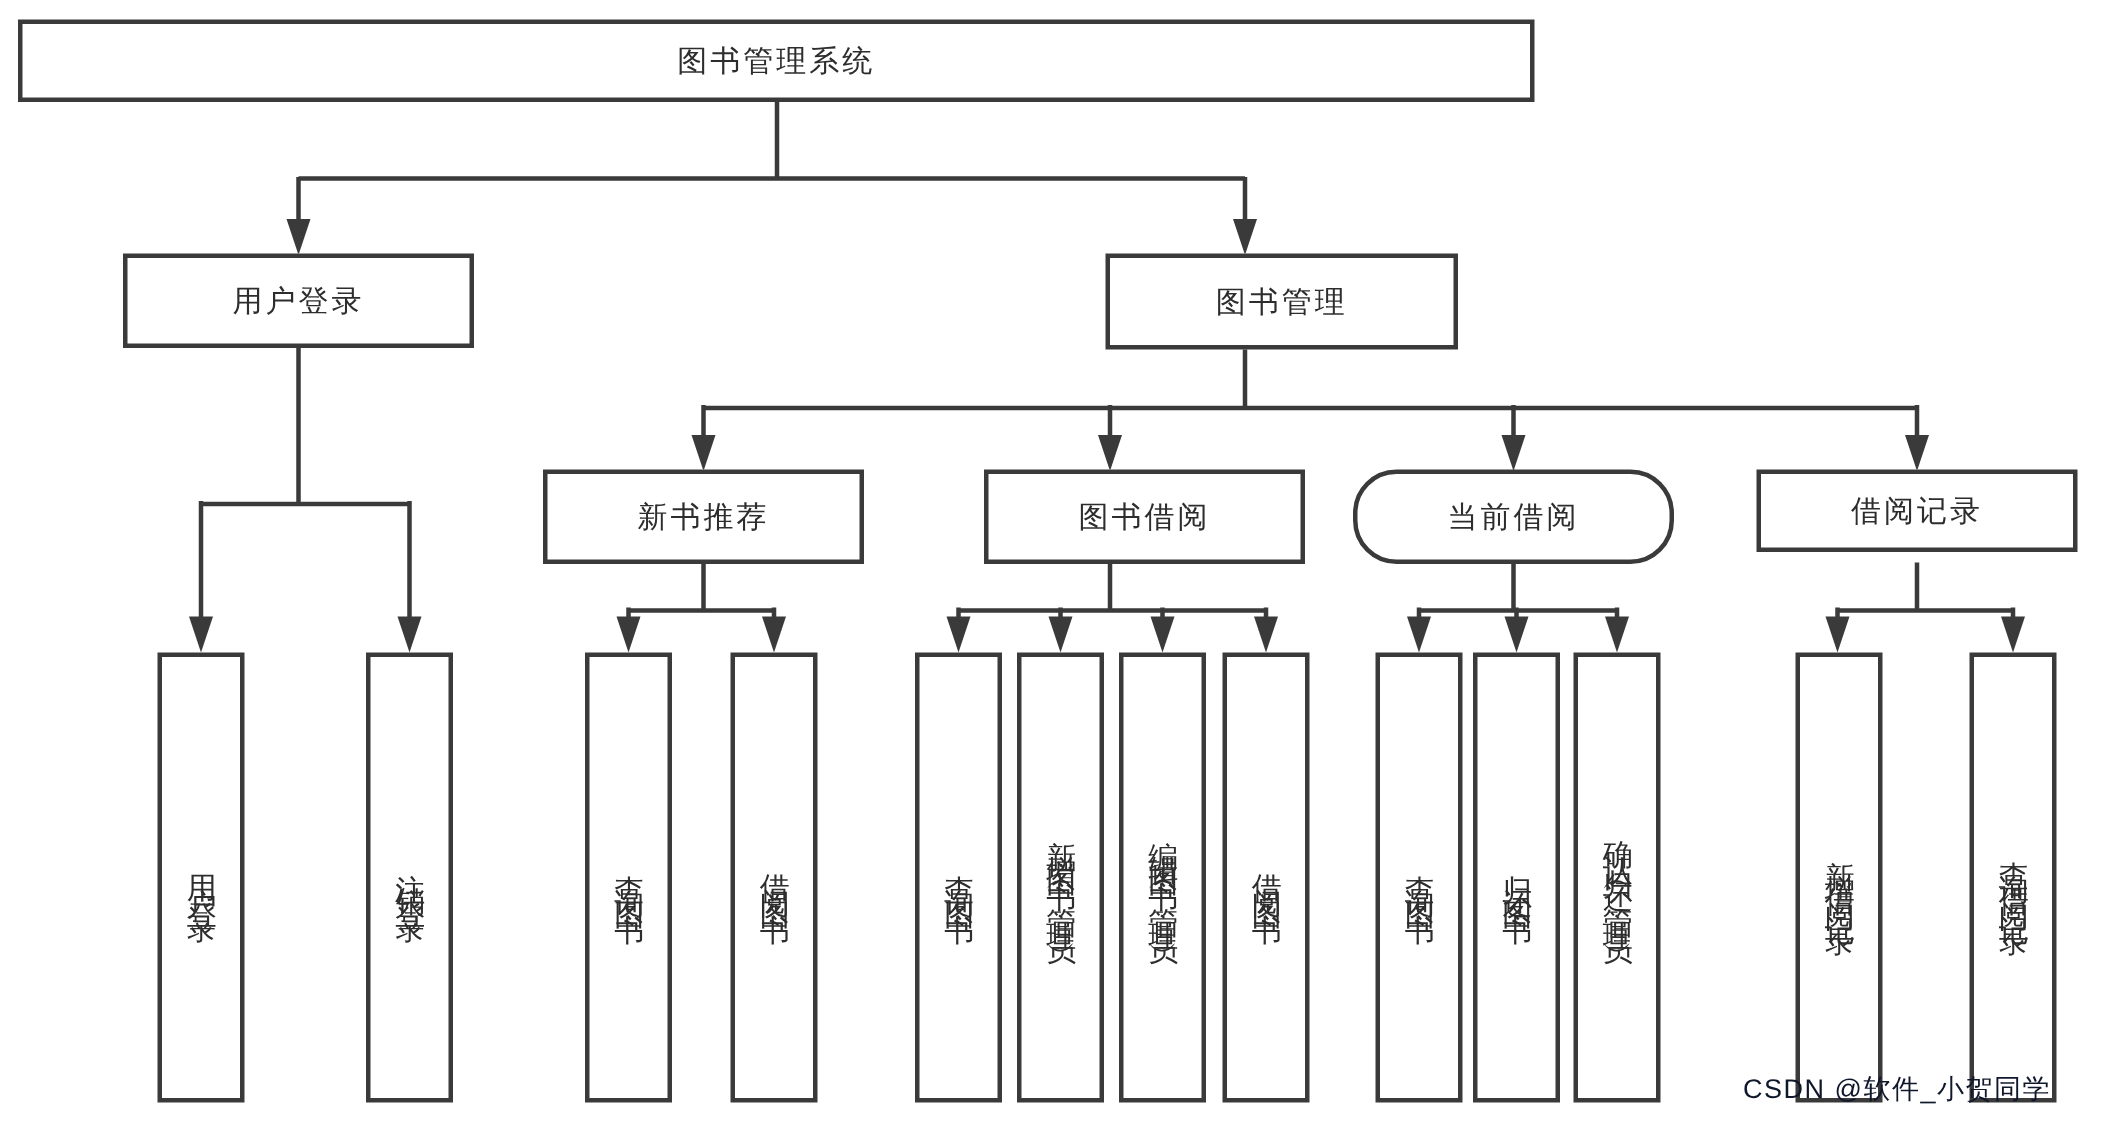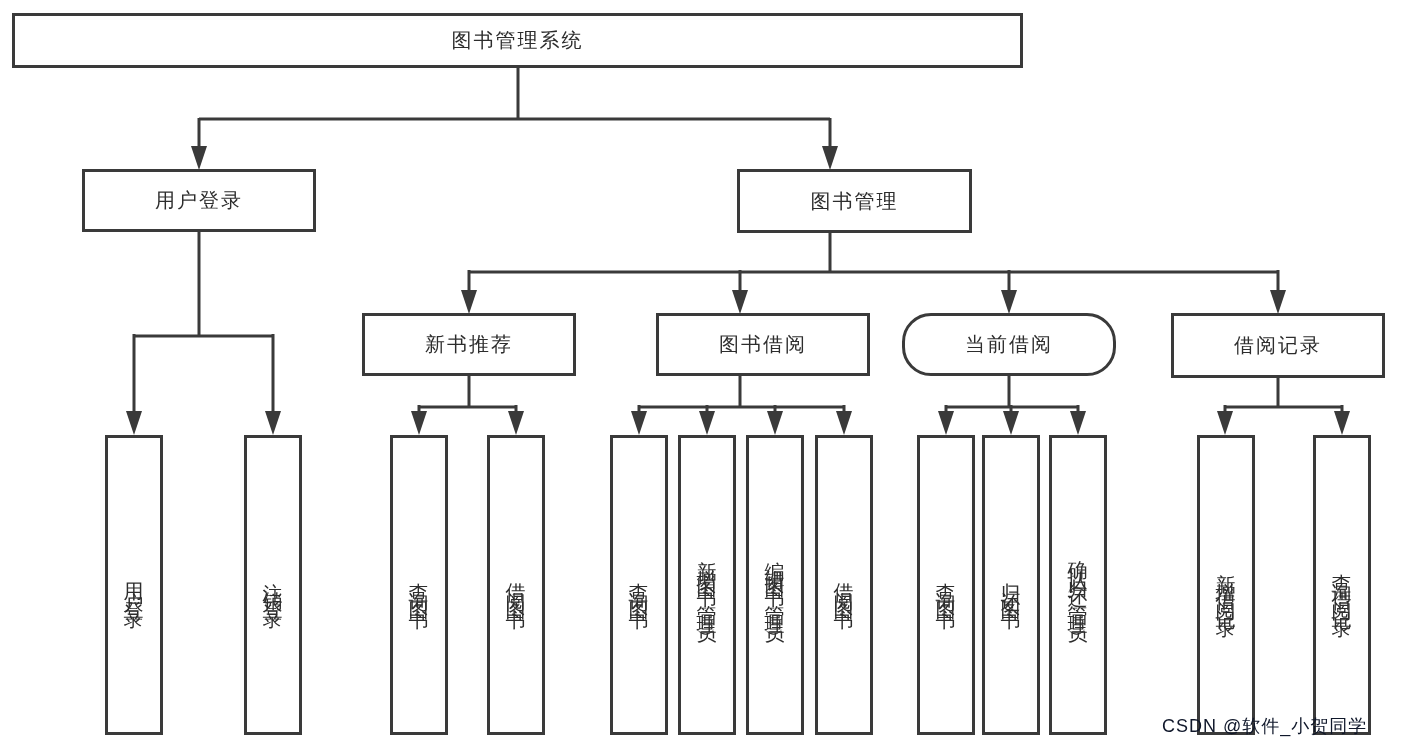--- a/index.html
+++ b/index.html
@@ -126,21 +126,21 @@
 
   <div class="node" style="left:362px; top:313px; width:214px; height:63px;justify-content:center;">
     <span>新书推荐</span>
   </div>
   <div class="node" style="left:656px; top:313px; width:214px; height:63px;">
     <span>图书借阅</span>
   </div>
   <div class="node" style="left:902px; top:313px; width:214px; height:63px;border-radius:29px;">
     <span>当前借阅</span>
   </div>
-  <div class="node" style="left:1171px; top:313px; width:214px; height:65px;text-align:center;">
+  <div class="node" style="left:1171px; top:313px; width:214px; height:55px;text-align:center;">
     <span>借阅记录</span>
   </div>
 
   <div class="leaf" style="left:105px;">
     <span class="vtext">用户登录</span>
   </div>
   <div class="leaf" style="left:244px;">
     <span class="vtext">注销登录</span>
   </div>
   <div class="leaf" style="left:390px;">

